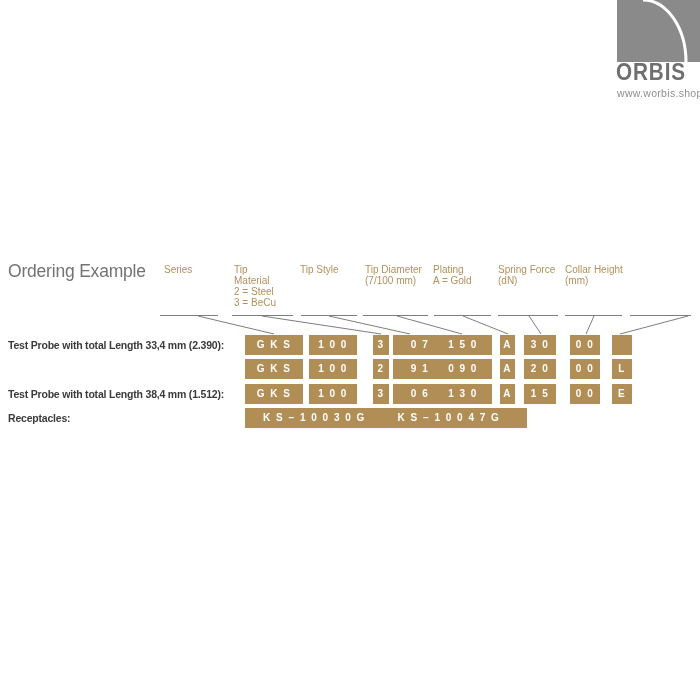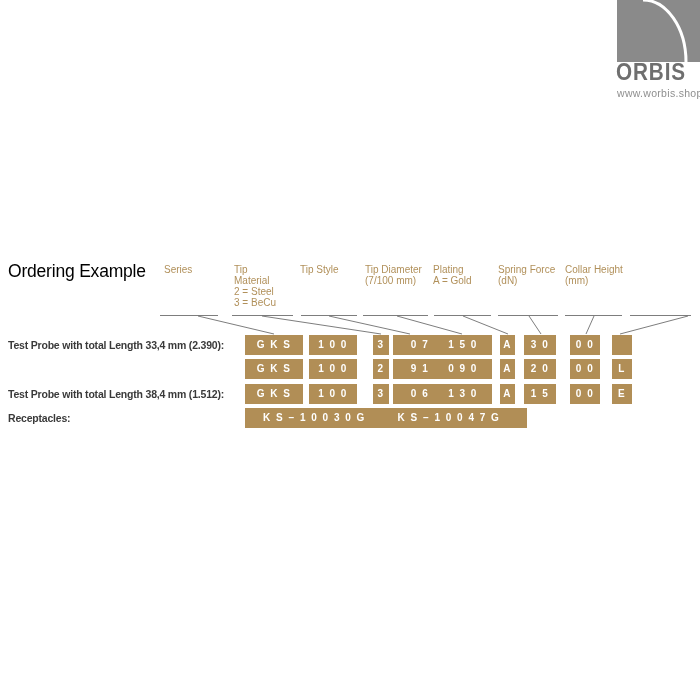--- a/index.html
+++ b/index.html
@@ -9,21 +9,21 @@
   
   .logo-mark{position:absolute;left:617px;top:0;width:83px;height:62px;}
   .logo-word{position:absolute;left:616px;top:59px;width:90px;height:26px;
              font-size:23px;font-weight:bold;color:#6f6f6f;letter-spacing:1px;
              transform:scaleX(0.9);transform-origin:left top;white-space:nowrap;}
   .logo-url{position:absolute;left:617px;top:87px;font-size:10.5px;color:#8f8f8f;
             letter-spacing:0.3px;white-space:nowrap;}
 
   
   .title{position:absolute;left:8px;top:261px;margin:0;font-size:17.5px;font-weight:400;
-         color:#000000;letter-spacing:-0.2px;text-align:center;}
+         color:#737373;letter-spacing:-0.2px;text-align:center;}
 
   
   .hdr{position:absolute;top:264px;font-size:10px;line-height:11px;color:#b1905a;
        white-space:pre-line;}
   .h1{left:164px}.h2{left:234px}.h3{left:300px}.h4{left:365px}
   .h5{left:433px}.h6{left:498px}.h7{left:565px}.h8{left:632px}
 
   
   .connectors{position:absolute;left:0;top:0;width:700px;height:700px;pointer-events:none;}
 

